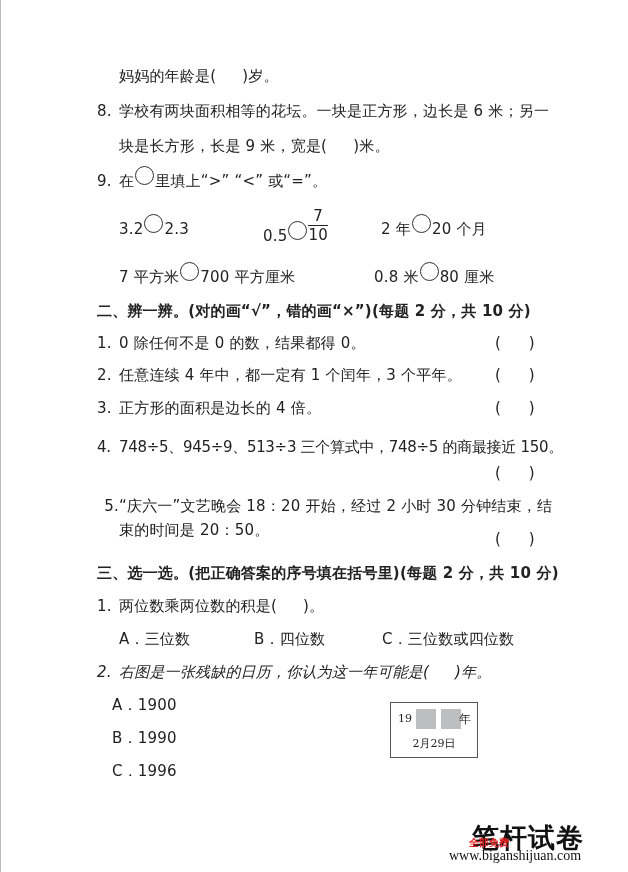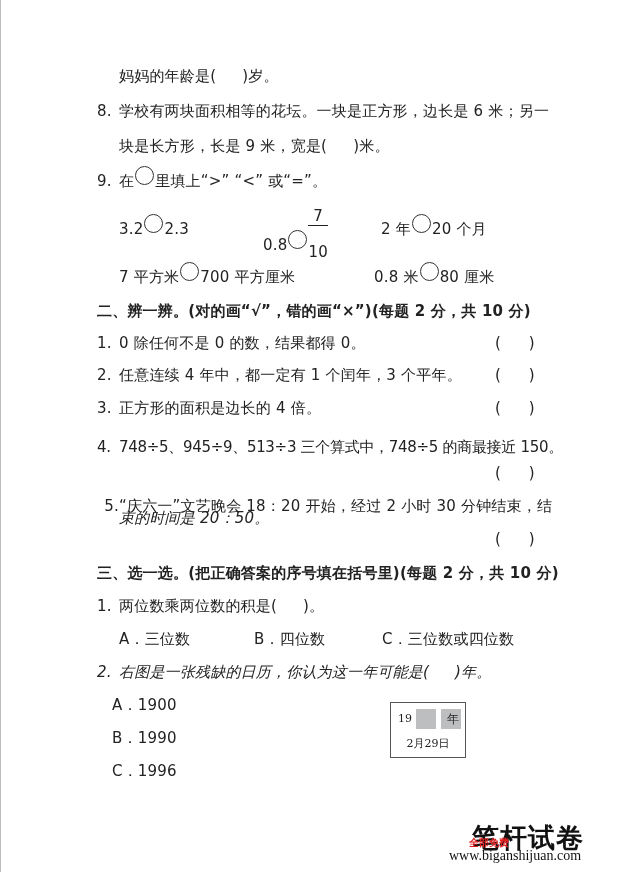--- a/index.html
+++ b/index.html
@@ -44,25 +44,25 @@
     }
     .frac {
       display: inline-block;
       vertical-align: middle;
       text-align: center;
       line-height: 18px;
       position: relative;
       top: 2px;
     }
     .frac .n { display: block; border-bottom: 1px solid #222; padding: 0 1px; }
-    .frac .d { display: block; margin-top: 17px; }
+    .frac .d { display: block; }
     .calendar {
       position: absolute;
       left: 389px; top: 702px;
-      width: 76px; height: 56px;
+      width: 88px; height: 56px;
       border: 1px solid #555;
       font-family: "DejaVu Serif", "Liberation Serif", serif;
       font-size: 11px;
       color: #222;
       padding-left: 16px;
     }
     .cal-year-prefix { position: absolute; left: 7px; top: 9px; }
     .cal-box {
       position: absolute; top: 6px;
       width: 20px; height: 20px;
@@ -115,21 +115,21 @@
 
 <div class="line" style="left:96px; top:170px;">
   <span class="num">9.</span><span>在</span><span class="circle"></span><span>里填上“&gt;” “&lt;” 或“=”。</span>
 </div>
 
 <div class="line" style="left:118px; top:218px;">
   <span>3.2</span><span class="circle"></span><span>2.3</span>
 </div>
 
 <div class="line" style="left:262px; top:205px; line-height:20px;">
-  <span style="position:relative; top:13px;">0.8</span><span class="circle" style="top:9px;"></span><span class="frac"><span class="n">7</span><span class="d">10</span></span>
+  <span style="position:relative; top:13px;">0.5</span><span class="circle" style="top:9px;"></span><span class="frac"><span class="n">7</span><span class="d">10</span></span>
 </div>
 
 <div class="line" style="left:380px; top:218px;">
   <span>2 年</span><span class="circle"></span><span>20 个月</span>
 </div>
 
 <div class="line" style="left:118px; top:266px;">
   <span>7 平方米</span><span class="circle"></span><span>700 平方厘米</span>
 </div>
 
@@ -163,21 +163,21 @@
 <div class="line" style="left:96px; top:437px; letter-spacing:-0.3px;">
   <span class="num">4.</span><span>748÷5、945÷9、513÷3 三个算式中，748÷5 的商最接近 150。</span>
 </div>
 <div class="paren-right" style="left:494px; top:463px;">
   <span>(</span><span class="gap"></span><span>)</span>
 </div>
 
 <div class="line" style="left:96px; top:496px;text-align:right;">
   <span class="num">5.</span><span>“庆六一”文艺晚会 18：20 开始，经过 2 小时 30 分钟结束，结</span>
 </div>
-<div class="line" style="left:118px; top:508px;font-style:italic;">束的时间是 20：50。</div>
+<div class="line" style="left:118px; top:520px;">束的时间是 20：50。</div>
 <div class="paren-right" style="left:494px; top:529px;">
   <span>(</span><span class="gap"></span><span>)</span>
 </div>
 
 <div class="line section-title" style="left:96px; top:563px;">三、选一选。(把正确答案的序号填在括号里)(每题 2 分，共 10 分)</div>
 
 <div class="line" style="left:96px; top:596px;">
   <span class="num">1.</span><span>两位数乘两位数的积是(</span><span class="blank"></span><span>)。</span>
 </div>
 

